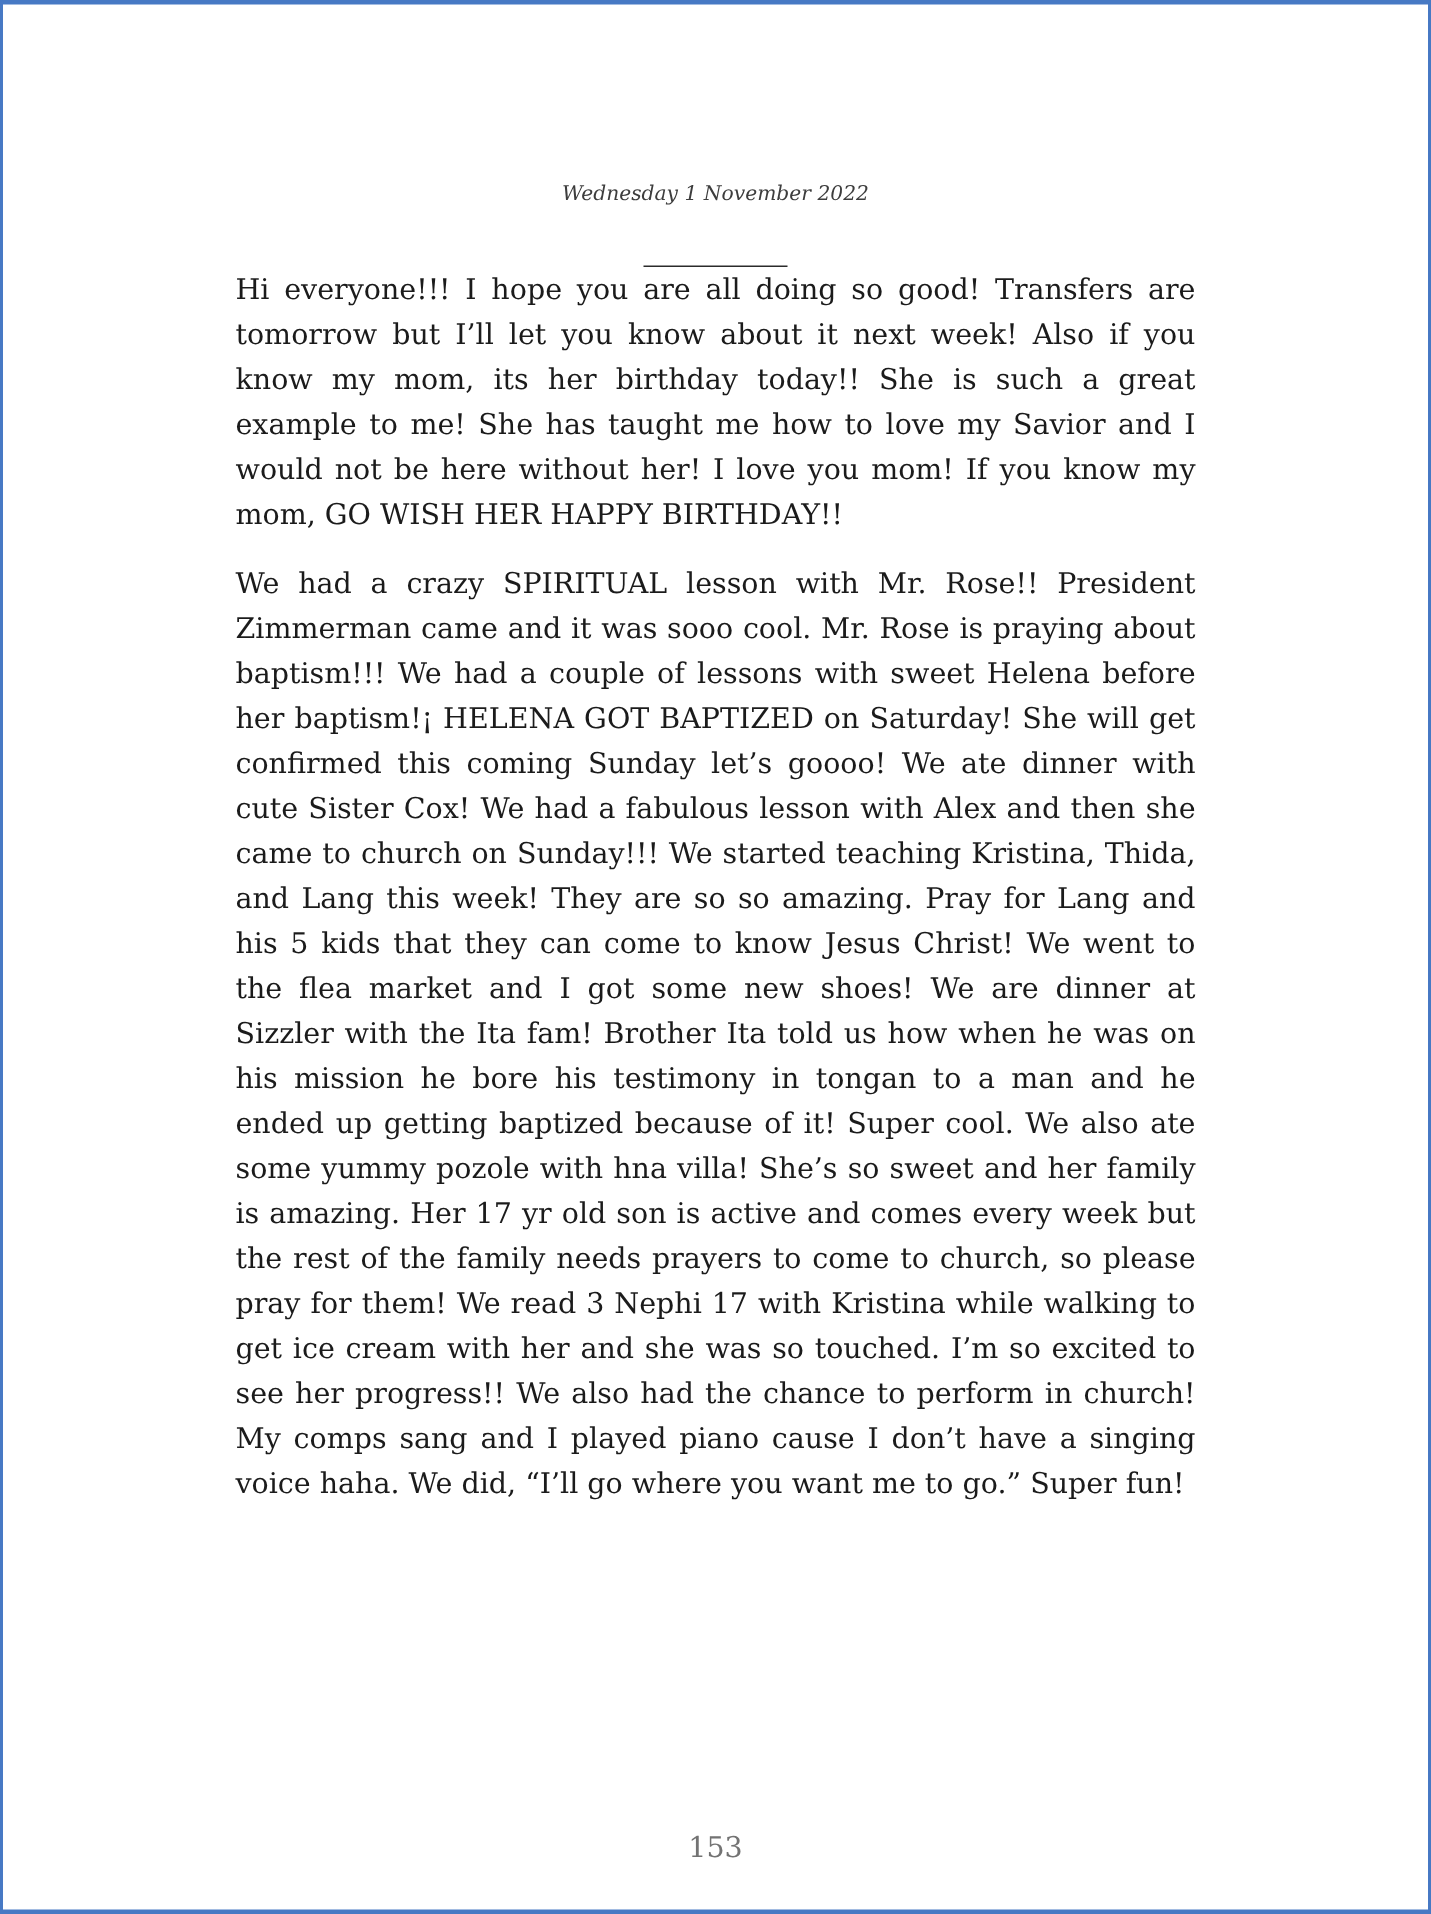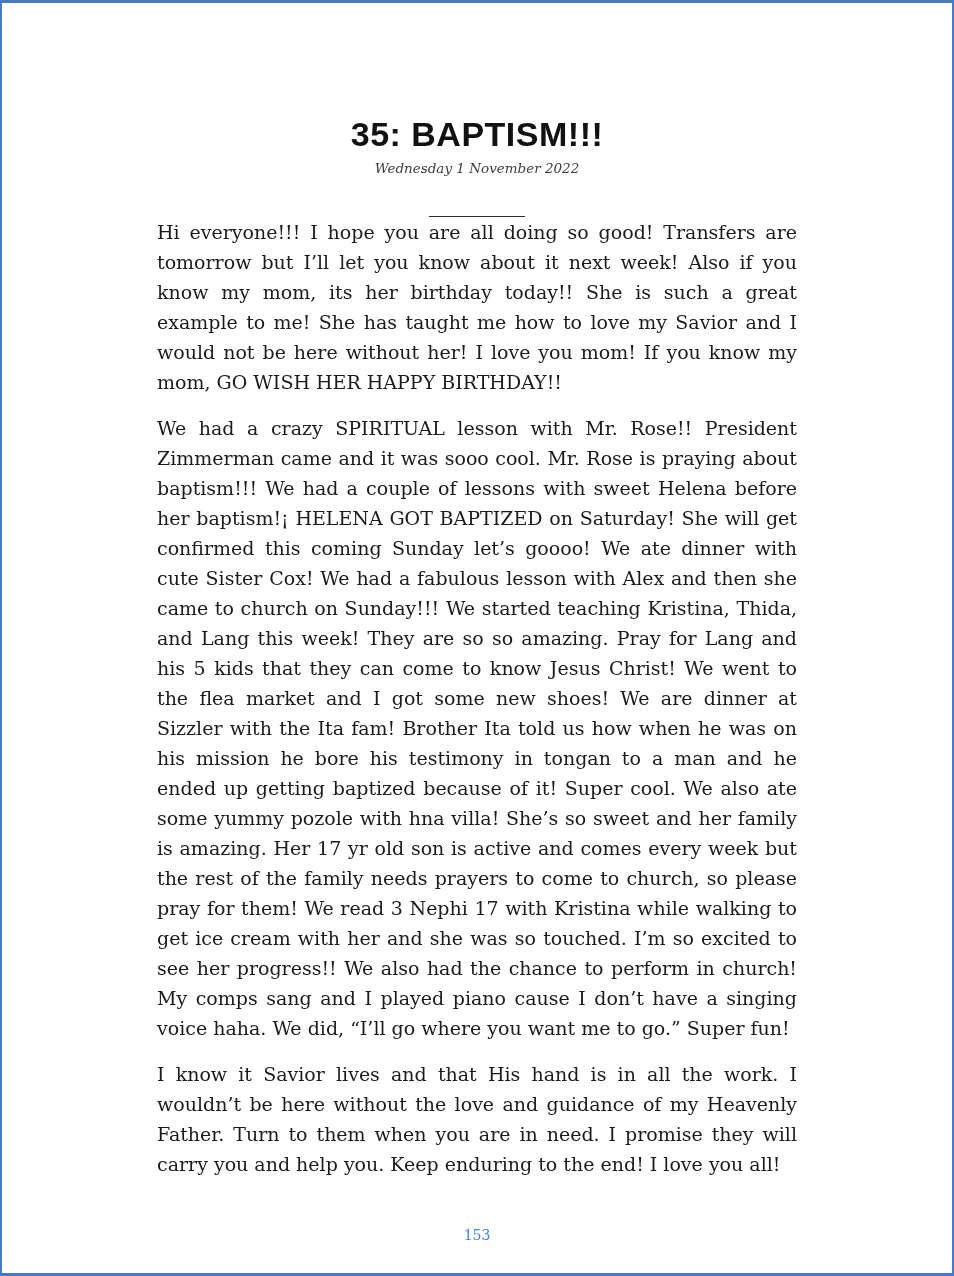--- a/index.html
+++ b/index.html
@@ -57,39 +57,37 @@
     margin: 0 0 16px 0;
     text-align: justify;
     text-justify: inter-word;
   }
   .page-number {
     position: absolute;
     left: 0;
     right: 0;
     bottom: 30px;
     text-align: center;
-    font-size: 14px;
-    color: #3b82f6;
+    font-size: 19px;
+    color: #737373;
     font-family: "DejaVu Serif", serif;
   }
 </style>
 </head>
 <body>
 
 <div class="page">
   <div class="content">
 
-    <h1 class="title">35: BAPTISM!!!</h1>
 
     <div class="date">Wednesday 1 November 2022</div>
 
     <hr class="divider">
 
     <div class="body-text">
       <p>Hi everyone!!! I hope you are all doing so good! Transfers are tomorrow but I’ll let you know about it next week! Also if you know my mom, its her birthday today!! She is such a great example to me! She has taught me how to love my Savior and I would not be here without her! I love you mom! If you know my mom,  GO WISH HER HAPPY BIRTHDAY!!</p>
       <p>We had a crazy SPIRITUAL lesson with Mr. Rose!! President Zimmerman came and it was sooo cool. Mr. Rose is praying about baptism!!! We had a couple of lessons with sweet Helena before her baptism!¡ HELENA GOT BAPTIZED on Saturday! She will get confirmed this coming Sunday let’s goooo! We ate dinner with cute Sister Cox! We had a fabulous lesson with Alex and then she came to church on Sunday!!! We started teaching Kristina, Thida, and Lang this week! They are so so amazing. Pray for Lang and his 5 kids that they can come to know Jesus Christ! We went to the flea market and I got some new shoes! We are dinner at Sizzler with the Ita fam! Brother Ita told us how when he was on his mission he bore his testimony in tongan to a man and he ended up getting baptized because of it! Super cool.  We also ate some yummy pozole with hna villa! She’s so sweet and her family is amazing. Her 17 yr old son is active and comes every week but the rest of the family needs prayers to come to church, so please pray for them! We read 3 Nephi 17 with Kristina while walking to get ice cream with her and she was so touched. I’m so excited to see her progress!! We also had the chance to perform in church! My comps sang and I played piano cause I don’t have a singing voice haha. We did, “I’ll go where you want me to go.” Super fun!</p>
-      <p>I know it Savior lives and that His hand is in all the work. I wouldn’t be here without the love and guidance of my Heavenly Father. Turn to them when you are in need. I promise they will carry you and help you. Keep enduring to the end! I love you all!</p>
     </div>
 
   </div>
 
   <div class="page-number">153</div>
 </div>
 
 </body></html>

